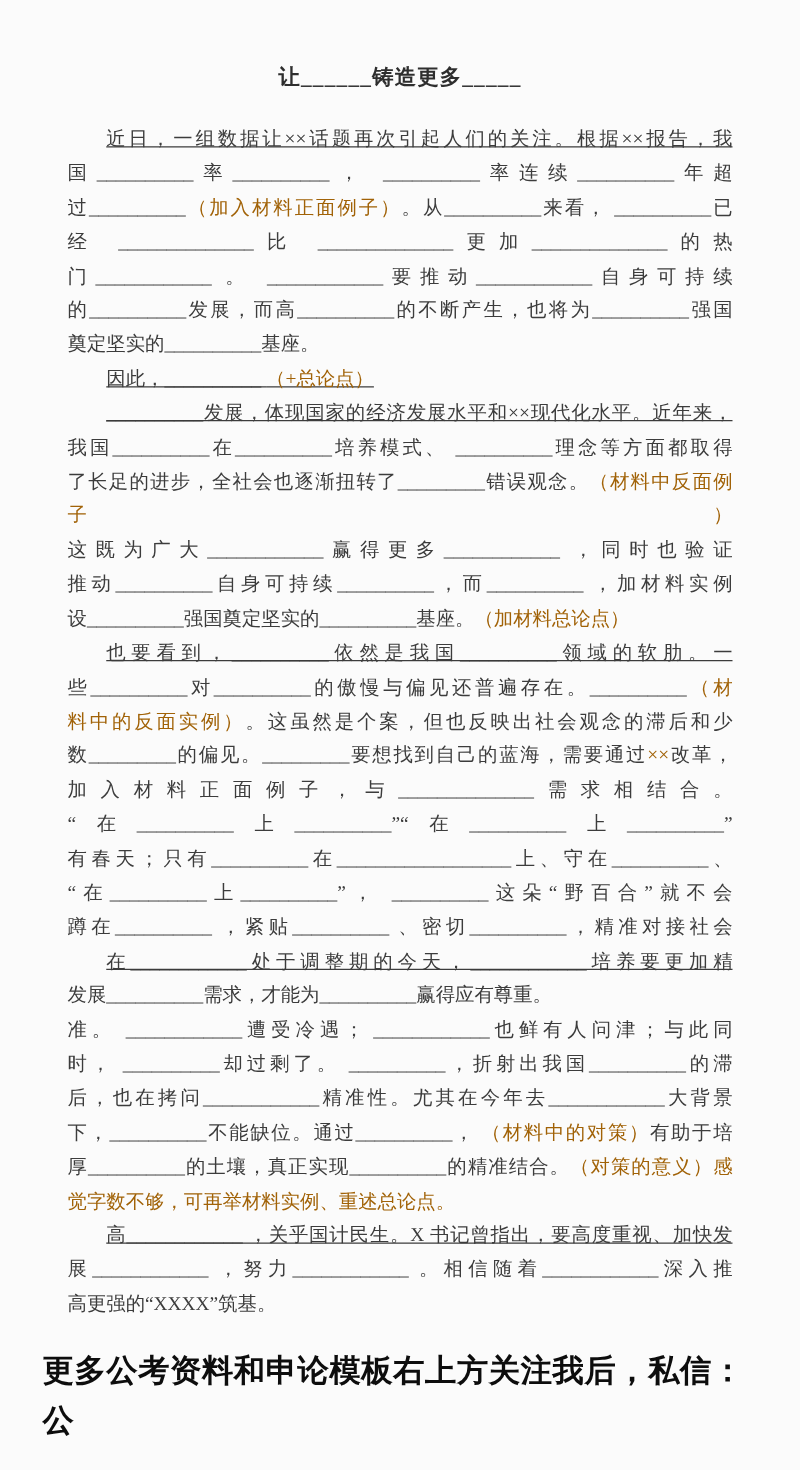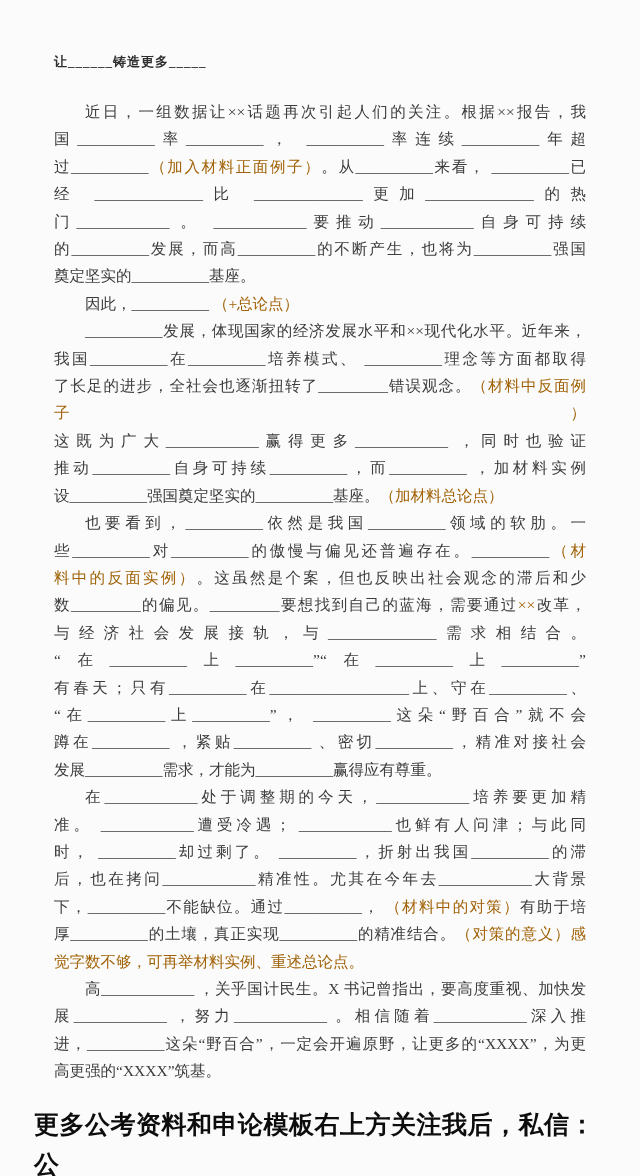--- a/index.html
+++ b/index.html
@@ -7,23 +7,23 @@
     width:640px;height:1176px;overflow:hidden;
     background:#fbfbfb;
     font-family:"Liberation Serif","DejaVu Serif",serif;
   }
   .page{width:640px;height:1176px;position:relative;}
   .doc{
     padding:50px 54px 0 54px;
     color:#3c3c3c;
   }
   .doc-title{
-    text-align:left;
+    text-align:center;
     font-weight:bold;
-    font-size:13px;
+    font-size:17px;
     line-height:24px;
     color:#2e2e2e;
     letter-spacing:1px;
     margin-bottom:24px;
   }
   .lines{
     font-size:15.5px;
     line-height:27.4px;
   }
   .line{
@@ -31,20 +31,21 @@
     text-align-last:justify;
     -moz-text-align-last:justify;
     min-height:27.4px;
   }
   .line.end{
     text-align-last:left;
     -moz-text-align-last:left;
   }
   .line.indent{
     padding-left:2em;
+    text-decoration:underline;
   }
   .red{color:#a16207;}
   .footer{
     margin-top:20px;
     padding:0 34px;
     font-family:"DejaVu Sans","Liberation Sans",sans-serif;
     font-weight:bold;
     color:#0d0d0d;
     font-size:25px;
     line-height:40px;
@@ -69,35 +70,34 @@
         <div class="line indent"><span class="">__________发展，体现国家的经济发展水平和××现代化水平。近年来，</span></div>
         <div class="line"><span class="">我国__________在__________培养模式、 __________理念等方面都取得</span></div>
         <div class="line"><span class="">了长足的进步，全社会也逐渐扭转了_________错误观念。</span><span class="red">（材料中反面例子）</span></div>
         <div class="line"><span class="">这既为广大____________赢得更多____________ ，同时也验证</span></div>
         <div class="line"><span class="">推动__________自身可持续__________，而__________ ，加材料实例</span></div>
         <div class="line end"><span class="">设__________强国奠定坚实的__________基座。</span><span class="red">（加材料总论点）</span></div>
         <div class="line indent"><span class="">也要看到，__________依然是我国__________领域的软肋。一</span></div>
         <div class="line"><span class="">些__________对__________的傲慢与偏见还普遍存在。__________</span><span class="red">（材</span></div>
         <div class="line"><span class="red">料中的反面实例）</span><span class="">。这虽然是个案，但也反映出社会观念的滞后和少</span></div>
         <div class="line"><span class="">数_________的偏见。_________要想找到自己的蓝海，需要通过</span><span class="red">××</span><span class="">改革，</span></div>
-        <div class="line"><span class="">与经济社会发展接轨，与______________需求相结合。</span></div>
+        <div class="line"><span class="">加入材料正面例子，与______________需求相结合。</span></div>
         <div class="line"><span class="">“在__________上__________”“在__________上__________”</span></div>
         <div class="line"><span class="">有春天；只有__________在__________________上、守在__________、</span></div>
         <div class="line"><span class="">“在__________上__________”， __________这朵“野百合”就不会</span></div>
         <div class="line"><span class="">蹲在__________ ，紧贴__________ 、密切__________，精准对接社会</span></div>
+        <div class="line indent"><span class="">在____________处于调整期的今天，____________培养要更加精</span></div>
         <div class="line end"><span class="">发展__________需求，才能为__________赢得应有尊重。</span></div>
-        <div class="line indent"><span class="">在____________处于调整期的今天，____________培养要更加精</span></div>
         <div class="line"><span class="">准。 ____________遭受冷遇； ____________也鲜有人问津；与此同</span></div>
         <div class="line"><span class="">时， __________却过剩了。 __________，折射出我国__________的滞</span></div>
         <div class="line"><span class="">后，也在拷问____________精准性。尤其在今年去____________大背景</span></div>
         <div class="line"><span class="">下，__________不能缺位。通过__________， </span><span class="red">（材料中的对策）</span><span class="">有助于培</span></div>
         <div class="line"><span class="">厚__________的土壤，真正实现__________的精准结合。</span><span class="red">（对策的意义）感</span></div>
         <div class="line end"><span class="red">觉字数不够，可再举材料实例、重述总论点。</span></div>
         <div class="line indent"><span class="">高____________ ，关乎国计民生。X 书记曾指出，要高度重视、加快发</span></div>
         <div class="line"><span class="">展____________ ，努力____________ 。相信随着____________深入推</span></div>
-        <div class="line"><span class="">进，__________这朵“野百合”，一定会开遍原野，让更多的“XXXX”，为更</span></div>
         <div class="line end"><span class="">高更强的“XXXX”筑基。</span></div>
       </div>
   </div>
   <div class="footer" id="footer">
       <div>更多公考资料和申论模板右上方关注我后，私信：公</div>
     </div>
 </div>
 
 </body></html>

